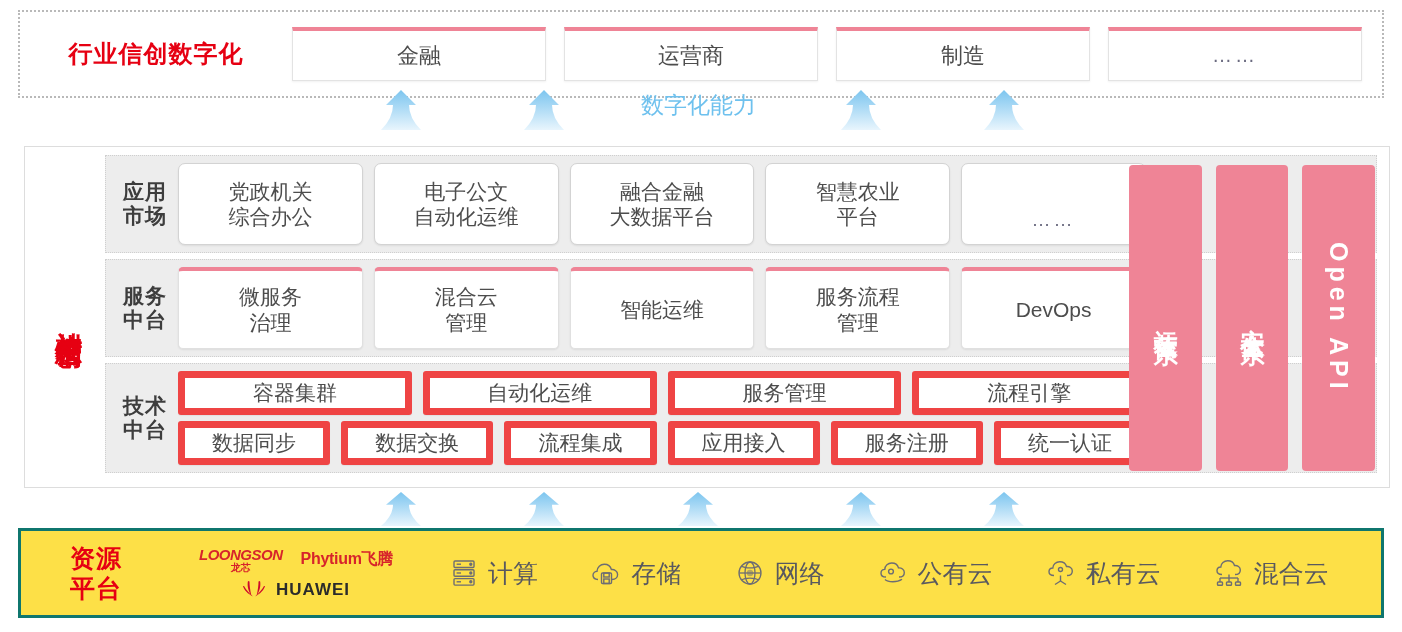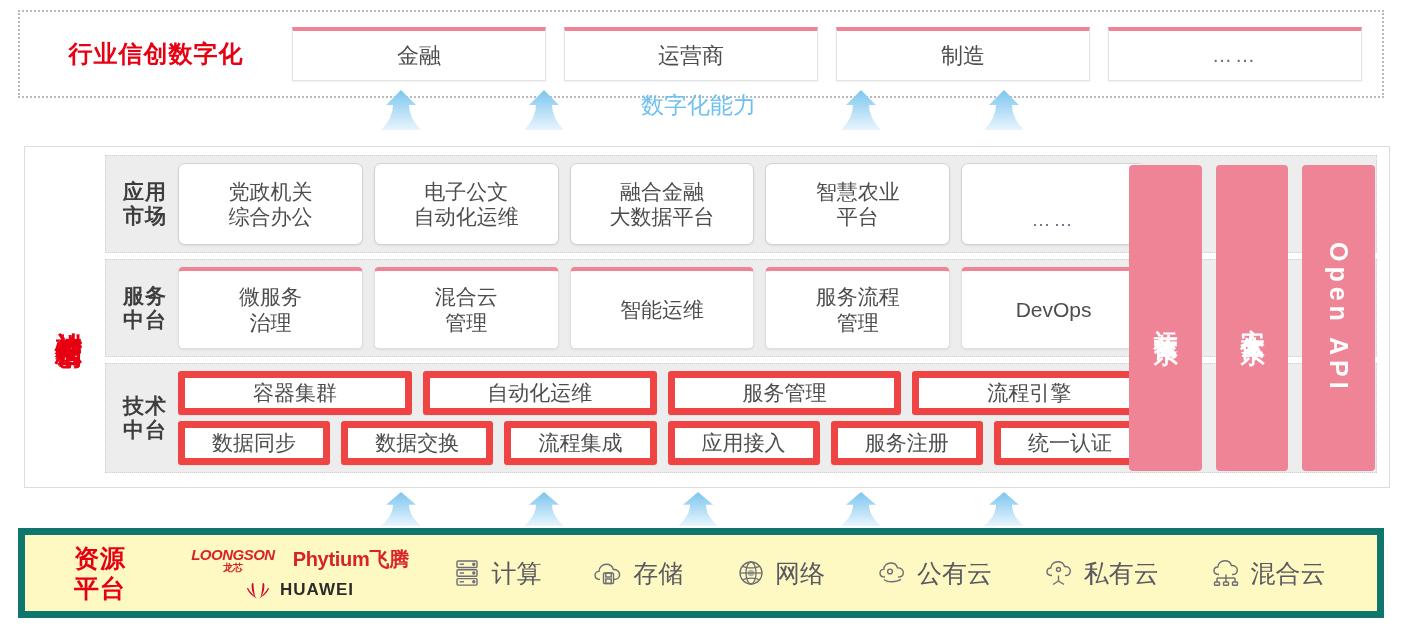--- a/index.html
+++ b/index.html
@@ -232,23 +232,23 @@
     text-orientation: mixed;
     letter-spacing: 5px;
     font-size: 25px;
   }
 
   
   .resource-band {
     position: absolute;
     left: 18px; top: 528px;
     width: 1366px; height: 90px;
-    border: 7px solid #0f766e;
-    box-sizing: border-box;
-    background: #fef9c3;
+    border: 3px solid #0f766e;
+    box-sizing: border-box;
+    background: #fde047;
     display: flex;
     align-items: center;
   }
   .res-title {
     flex: 0 0 150px;
     color: #e60012;
     font-weight: bold;
     font-size: 25px;
     text-align: center;
     line-height: 1.22;
@@ -265,23 +265,23 @@
   .logo-row-top { display: flex; align-items: center; gap: 18px; }
   .loongson {
     display: flex; flex-direction: column; align-items: center; line-height: 1;
   }
   .loongson .en {
     color: #d7242b; font-weight: bold; font-style: italic;
     font-size: 15px; letter-spacing: -0.5px;
   }
   .loongson .cn { color: #d7242b; font-weight: bold; font-size: 10px; margin-top: 1px; }
   .phytium {
-    color: #d7242b; font-weight: bold; font-size: 20px; letter-spacing: -0.3px;
-  }
-  .huawei { display: flex; align-items: flex-end; gap: 10px; }
+    color: #d7242b; font-weight: bold; font-size: 16px; letter-spacing: -0.3px;
+  }
+  .huawei { display: flex; align-items: flex-start; gap: 10px; }
   .huawei .mark { width: 24px; height: 18px; }
   .huawei .txt { color: #2b2b2b; font-weight: bold; font-size: 17px; letter-spacing: 1px; }
 
   .res-items {
     flex: 1;
     display: flex;
     align-items: center;
     justify-content: space-around;
     padding-right: 26px;
     text-align: right;

